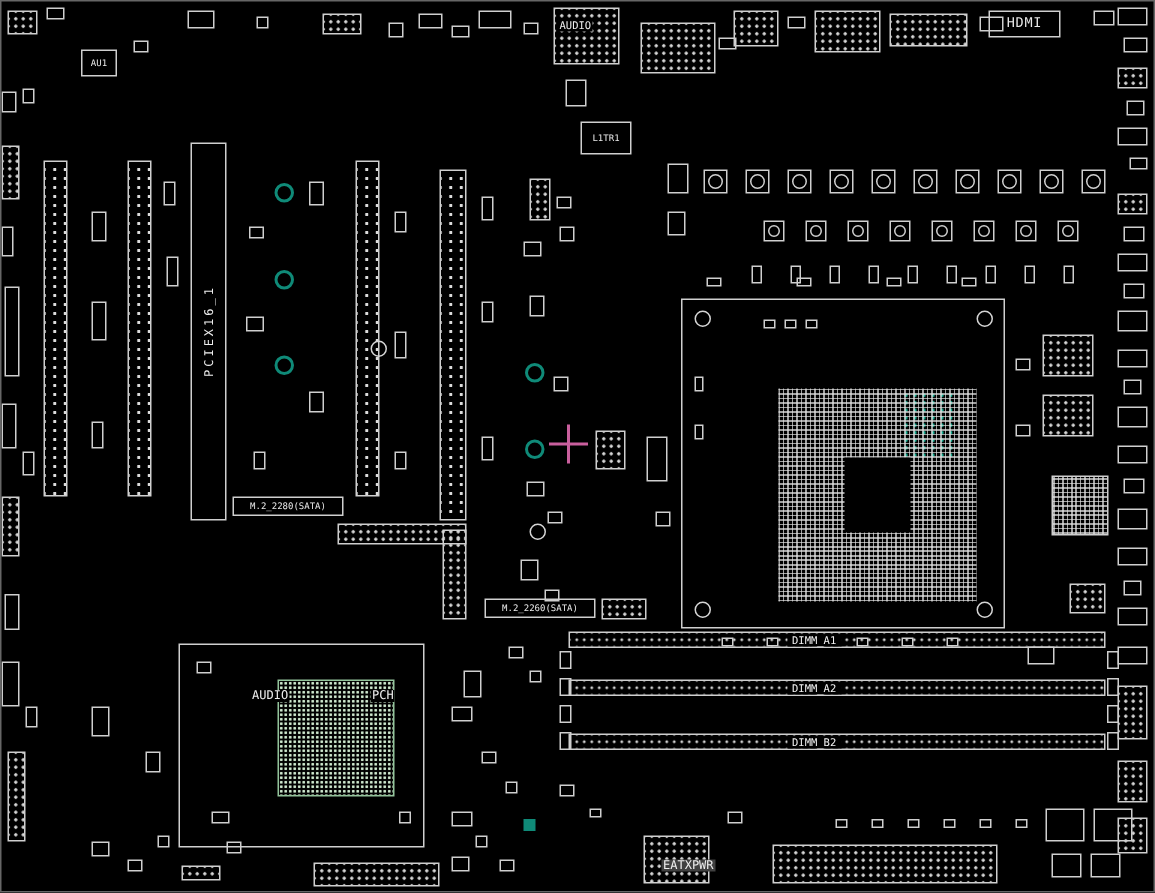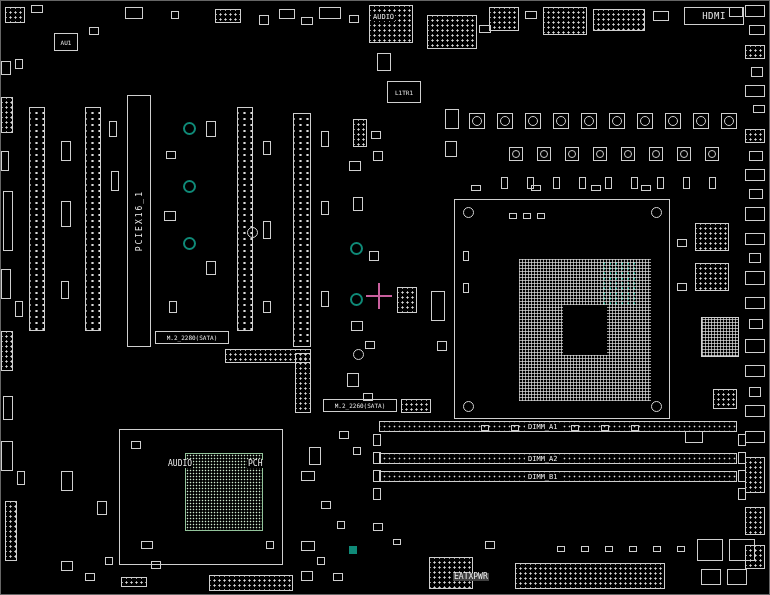--- a/index.html
+++ b/index.html
@@ -218,21 +218,21 @@
     </div>
 
   <div class="c box" style="left:53px;top:32px;width:24px;height:18px">
     <span class="t6">AU1</span>
   </div>
   <div class="c dots" style="left:368px;top:4px;width:44px;height:38px"></div>
   <span class="lbl" style="left:371px;top:13px;background:#000;padding:0 1px">AUDIO</span>
   <div class="c box" style="left:386px;top:80px;width:34px;height:22px">
     <span class="t6">L1TR1</span>
   </div>
-  <div class="c box" style="left:683px;top:6px;width:60px;height:18px">
+  <div class="c box" style="left:658px;top:6px;width:48px;height:18px">
     <span class="t9">HDMI</span>
   </div>
 
   <div class="c slotv" style="left:28px;top:106px;width:16px;height:224px"></div>
   <div class="c slotv" style="left:84px;top:106px;width:16px;height:224px"></div>
   <div class="c box" style="left:126px;top:94px;width:24px;height:252px">
     <span class="vlabel">PCIEX16_1</span>
   </div>
   <div class="c slotv" style="left:236px;top:106px;width:16px;height:224px"></div>
   <div class="c slotv" style="left:292px;top:112px;width:18px;height:234px"></div>
@@ -269,20 +269,20 @@
   <div class="pchdie" style="left:184px;top:452px;width:78px;height:78px"></div>
   <span class="lbl t8" style="left:166px;top:459px;background:#000;padding:0 1px">AUDIO</span>
   <span class="lbl t8" style="left:246px;top:459px;background:#000;padding:0 1px">PCH</span>
 
   <div class="c sloth" style="left:378px;top:420px;width:358px;height:11px">
     <span class="dimmlbl">DIMM_A1</span>
   </div>
   <div class="c sloth" style="left:378px;top:452px;width:358px;height:11px">
     <span class="dimmlbl">DIMM_A2</span>
   </div>
-  <div class="c sloth" style="left:378px;top:470px;width:358px;height:11px">
-    <span class="dimmlbl">DIMM_B1</span>
-  </div>
-
-  <span class="lbl t8" style="left:452px;top:572px;background:#404040;padding:0 1px">EATXPWR</span>
+  <div class="c sloth" style="left:378px;top:488px;width:358px;height:11px">
+    <span class="dimmlbl">DIMM_B2</span>
+  </div>
+
+  <span class="lbl t8" style="left:440px;top:572px;background:#404040;padding:0 1px">EATXPWR</span>
   <div class="c dots" style="left:514px;top:562px;width:150px;height:26px"></div>
 
 </div>
 
 </body></html>

